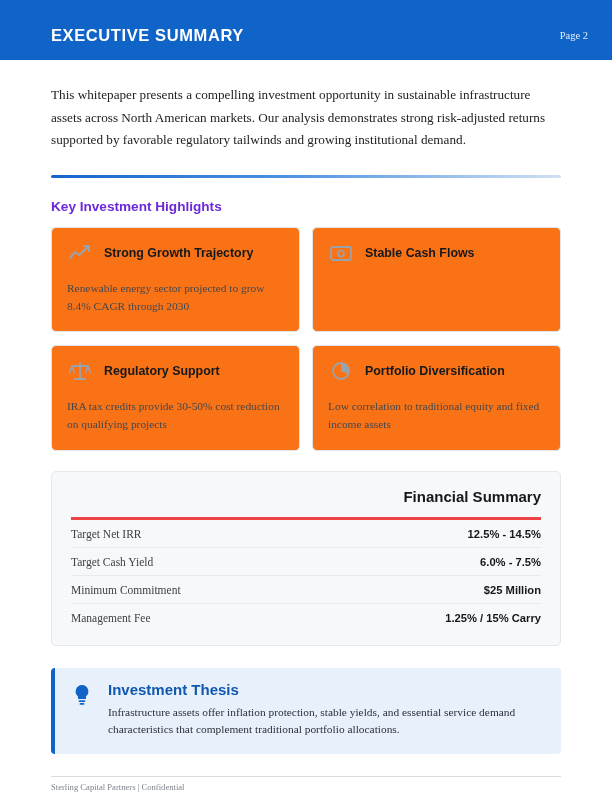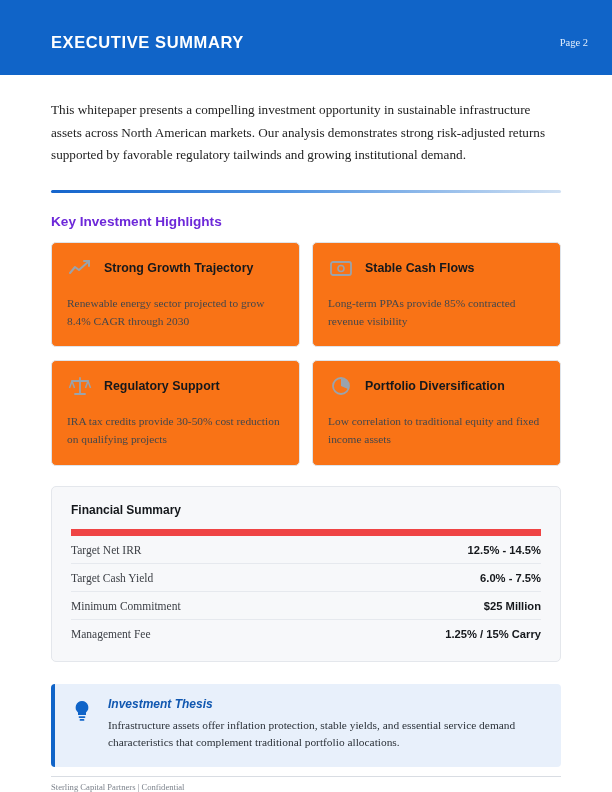--- a/index.html
+++ b/index.html
@@ -11,21 +11,21 @@
     height: 792px;
     background: #ffffff;
     font-family: "Liberation Serif", serif;
     color: #1a1a1a;
     overflow: hidden;
     position: relative;
   }
 
   
   .header {
-    height: 75px;
+    height: 60px;
     background: #1064c8;
     display: flex;
     align-items: center;
     justify-content: space-between;
     padding: 10px 24px 0 51px;
     box-sizing: border-box;
   }
   .header-title {
     color: #ffffff;
     font-family: "Liberation Sans", sans-serif;
@@ -115,24 +115,25 @@
     margin-top: 20px;
     background: #f7f8fa;
     border: 1px solid #e4e7ec;
     border-radius: 5px;
     padding: 16px 19px 14px 19px;
     box-sizing: border-box;
   }
   .fin-title {
     font-family: "Liberation Sans", sans-serif;
     font-weight: bold;
-    font-size: 12px;
+    font-size: 15px;
     color: #15181c;
     padding-bottom: 12px;
-    border-bottom: 7px solid #ef4444;
+    border-bottom: 3px solid #ef4444;
+    text-align: right;
   }
   .fin-row {
     display: flex;
     justify-content: space-between;
     padding: 8px 0 7px 0;
     border-bottom: 1px solid #e6e9ee;
     font-size: 11.5px;
   }
   .fin-row:last-child { border-bottom: none; }
   .fin-label { color: #3d4046; }
@@ -158,23 +159,22 @@
     width: 26px;
     flex: 0 0 26px;
     display: flex;
     align-items: flex-start;
     justify-content: center;
     padding-top: 2px;
   }
   .thesis-title {
     font-family: "Liberation Sans", sans-serif;
     font-weight: bold;
-    font-size: 12px;
+    font-size: 15px;
     color: #1057b0;
-    font-style: italic;
   }
   .thesis-text {
     margin-top: 6px;
     font-size: 11.4px;
     line-height: 1.55;
     color: #2b3138;
     max-width: 440px;
   }
 
   
@@ -223,21 +223,20 @@
     <div class="card">
       <div class="card-head">
         <span class="card-icon">
           <svg width="24" height="18" viewBox="0 0 24 18">
             <rect x="2" y="3" width="20" height="13" rx="2" fill="none" stroke="#9aa3ad" stroke-width="1.8"></rect>
             <circle cx="12" cy="9.5" r="3" fill="none" stroke="#9aa3ad" stroke-width="1.6"></circle>
           </svg>
         </span>
         <span class="card-title">Stable Cash Flows</span>
       </div>
-      <div class="card-text">Long-term PPAs provide 85% contracted revenue visibility</div>
     </div>
 
     <div class="card">
       <div class="card-head">
         <span class="card-icon">
           <svg width="24" height="20" viewBox="0 0 24 20">
             <line x1="12" y1="2" x2="12" y2="18" stroke="#9aa3ad" stroke-width="1.8" stroke-linecap="round"></line>
             <line x1="4" y1="5" x2="20" y2="5" stroke="#9aa3ad" stroke-width="1.8" stroke-linecap="round"></line>
             <polyline points="1.5,12 4,5 6.5,12" fill="none" stroke="#9aa3ad" stroke-width="1.5" stroke-linejoin="round"></polyline>
             <polyline points="17.5,12 20,5 22.5,12" fill="none" stroke="#9aa3ad" stroke-width="1.5" stroke-linejoin="round"></polyline>

